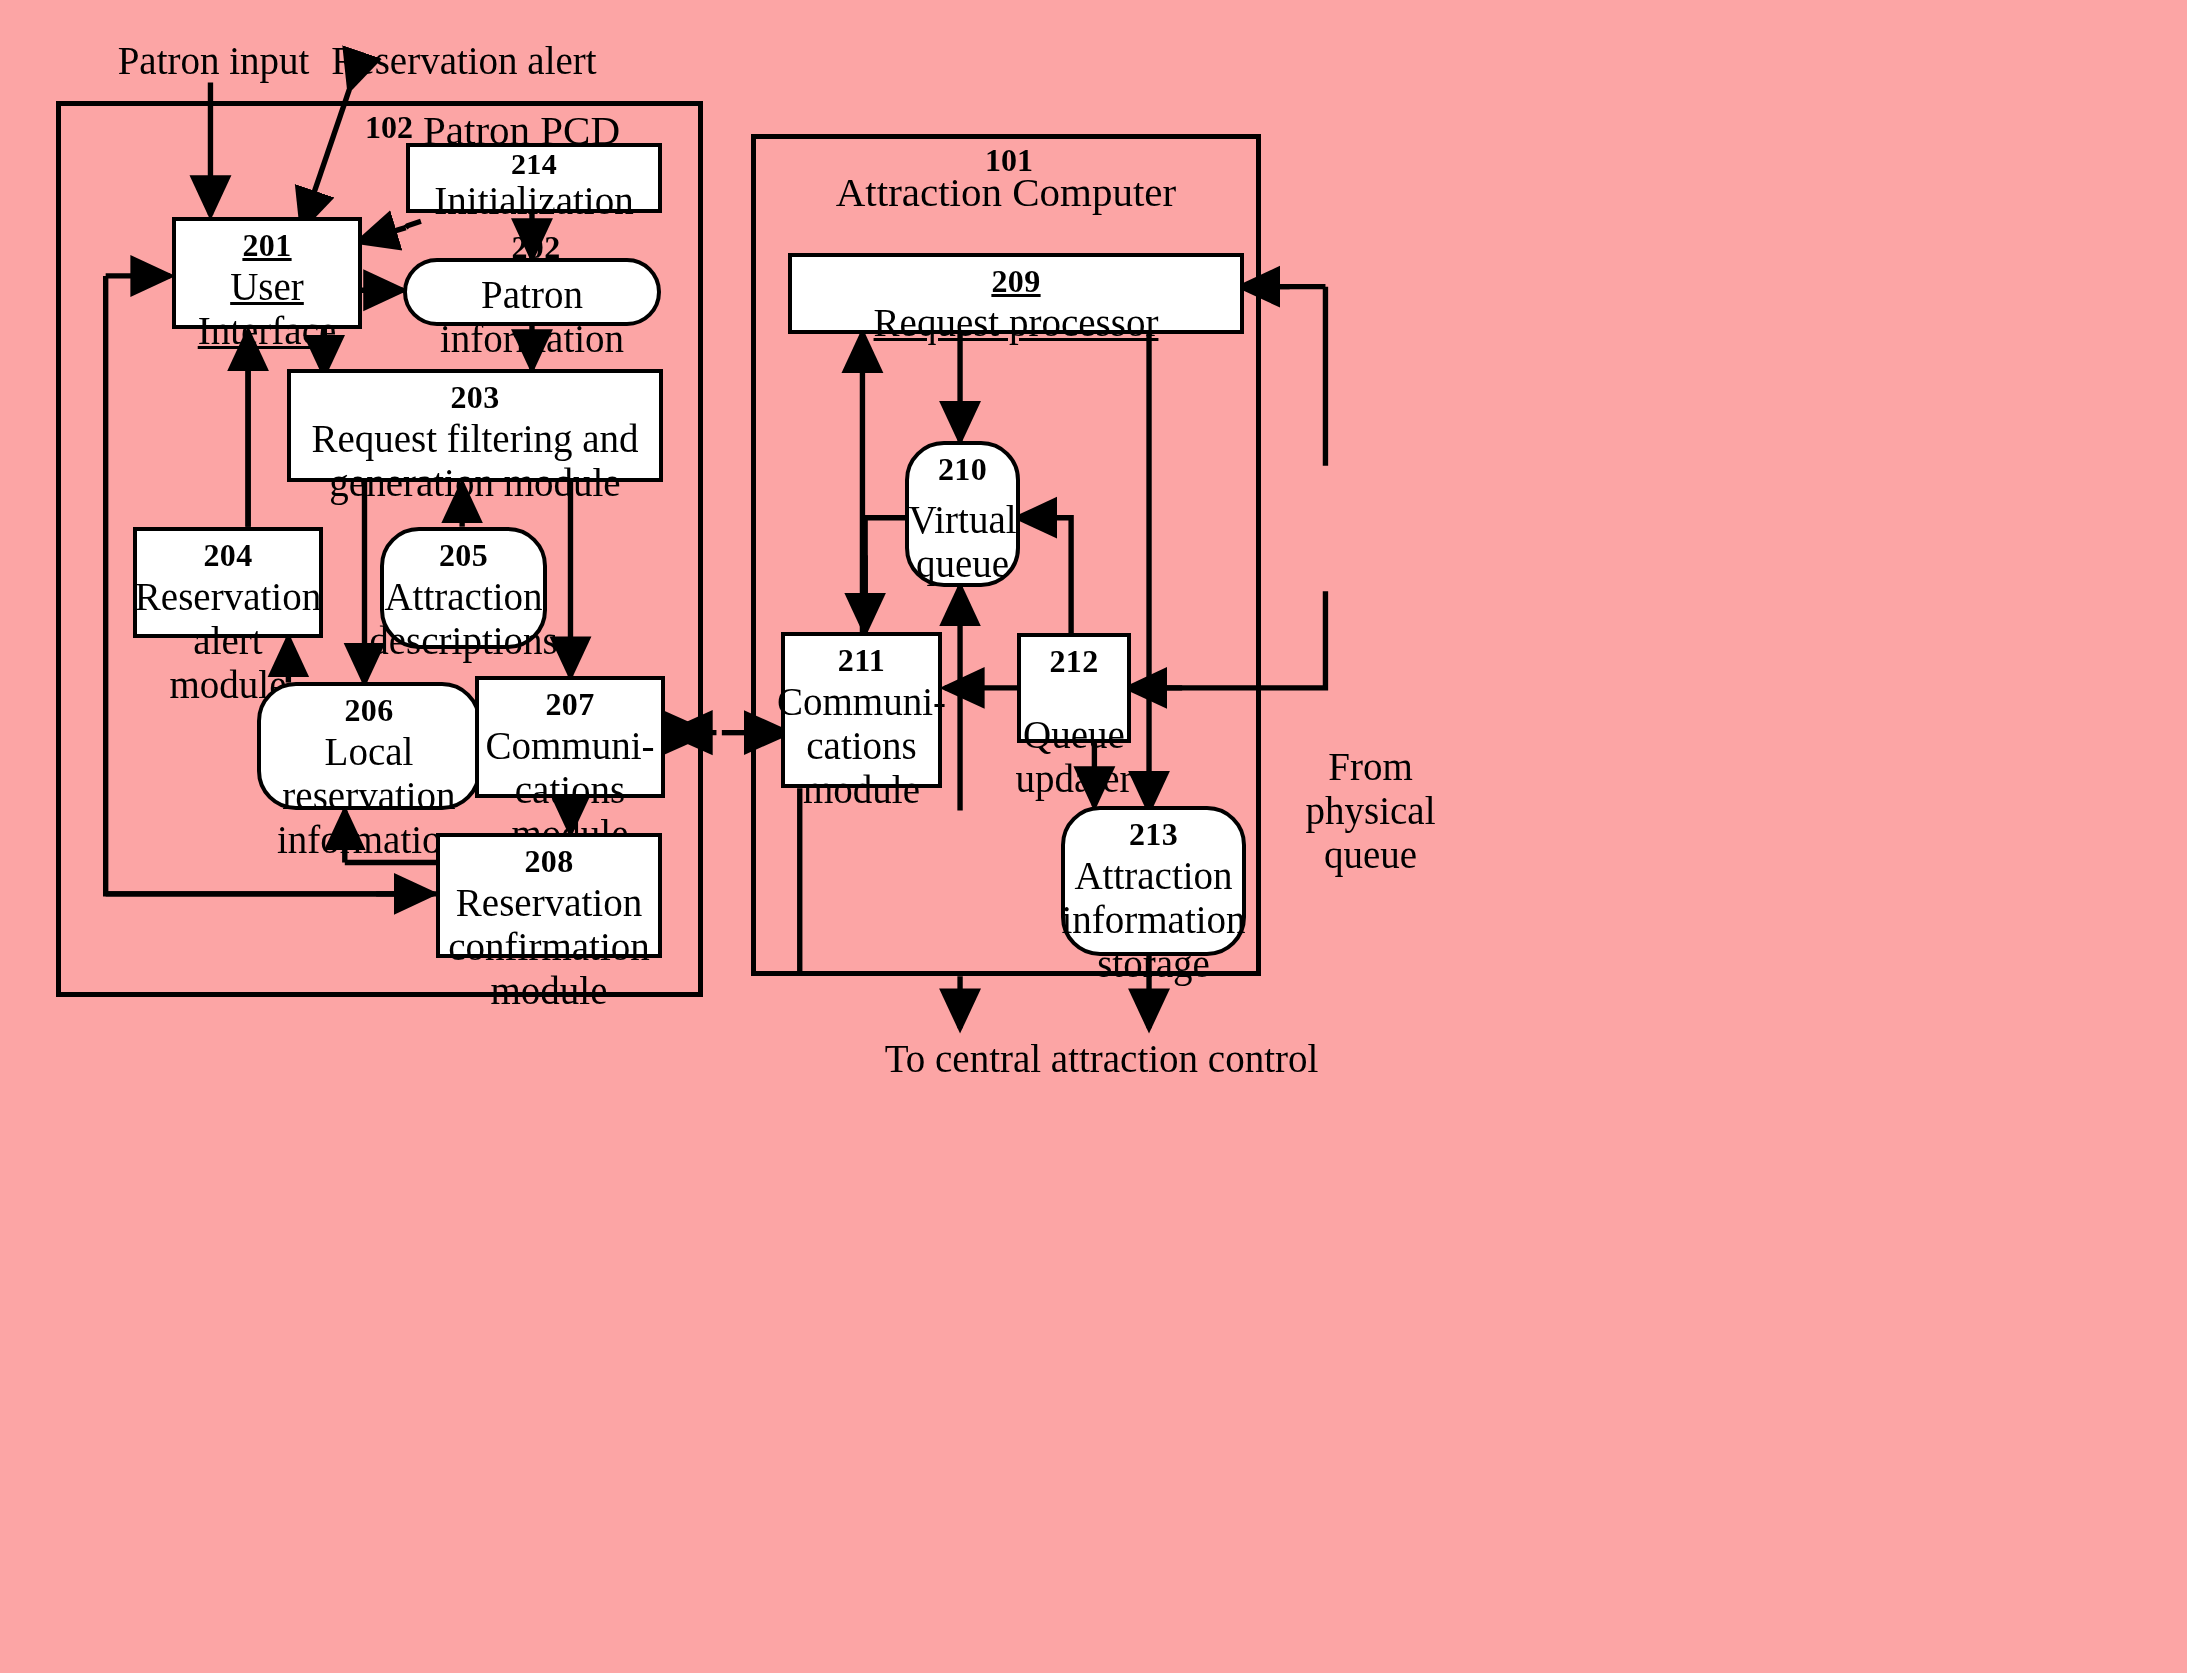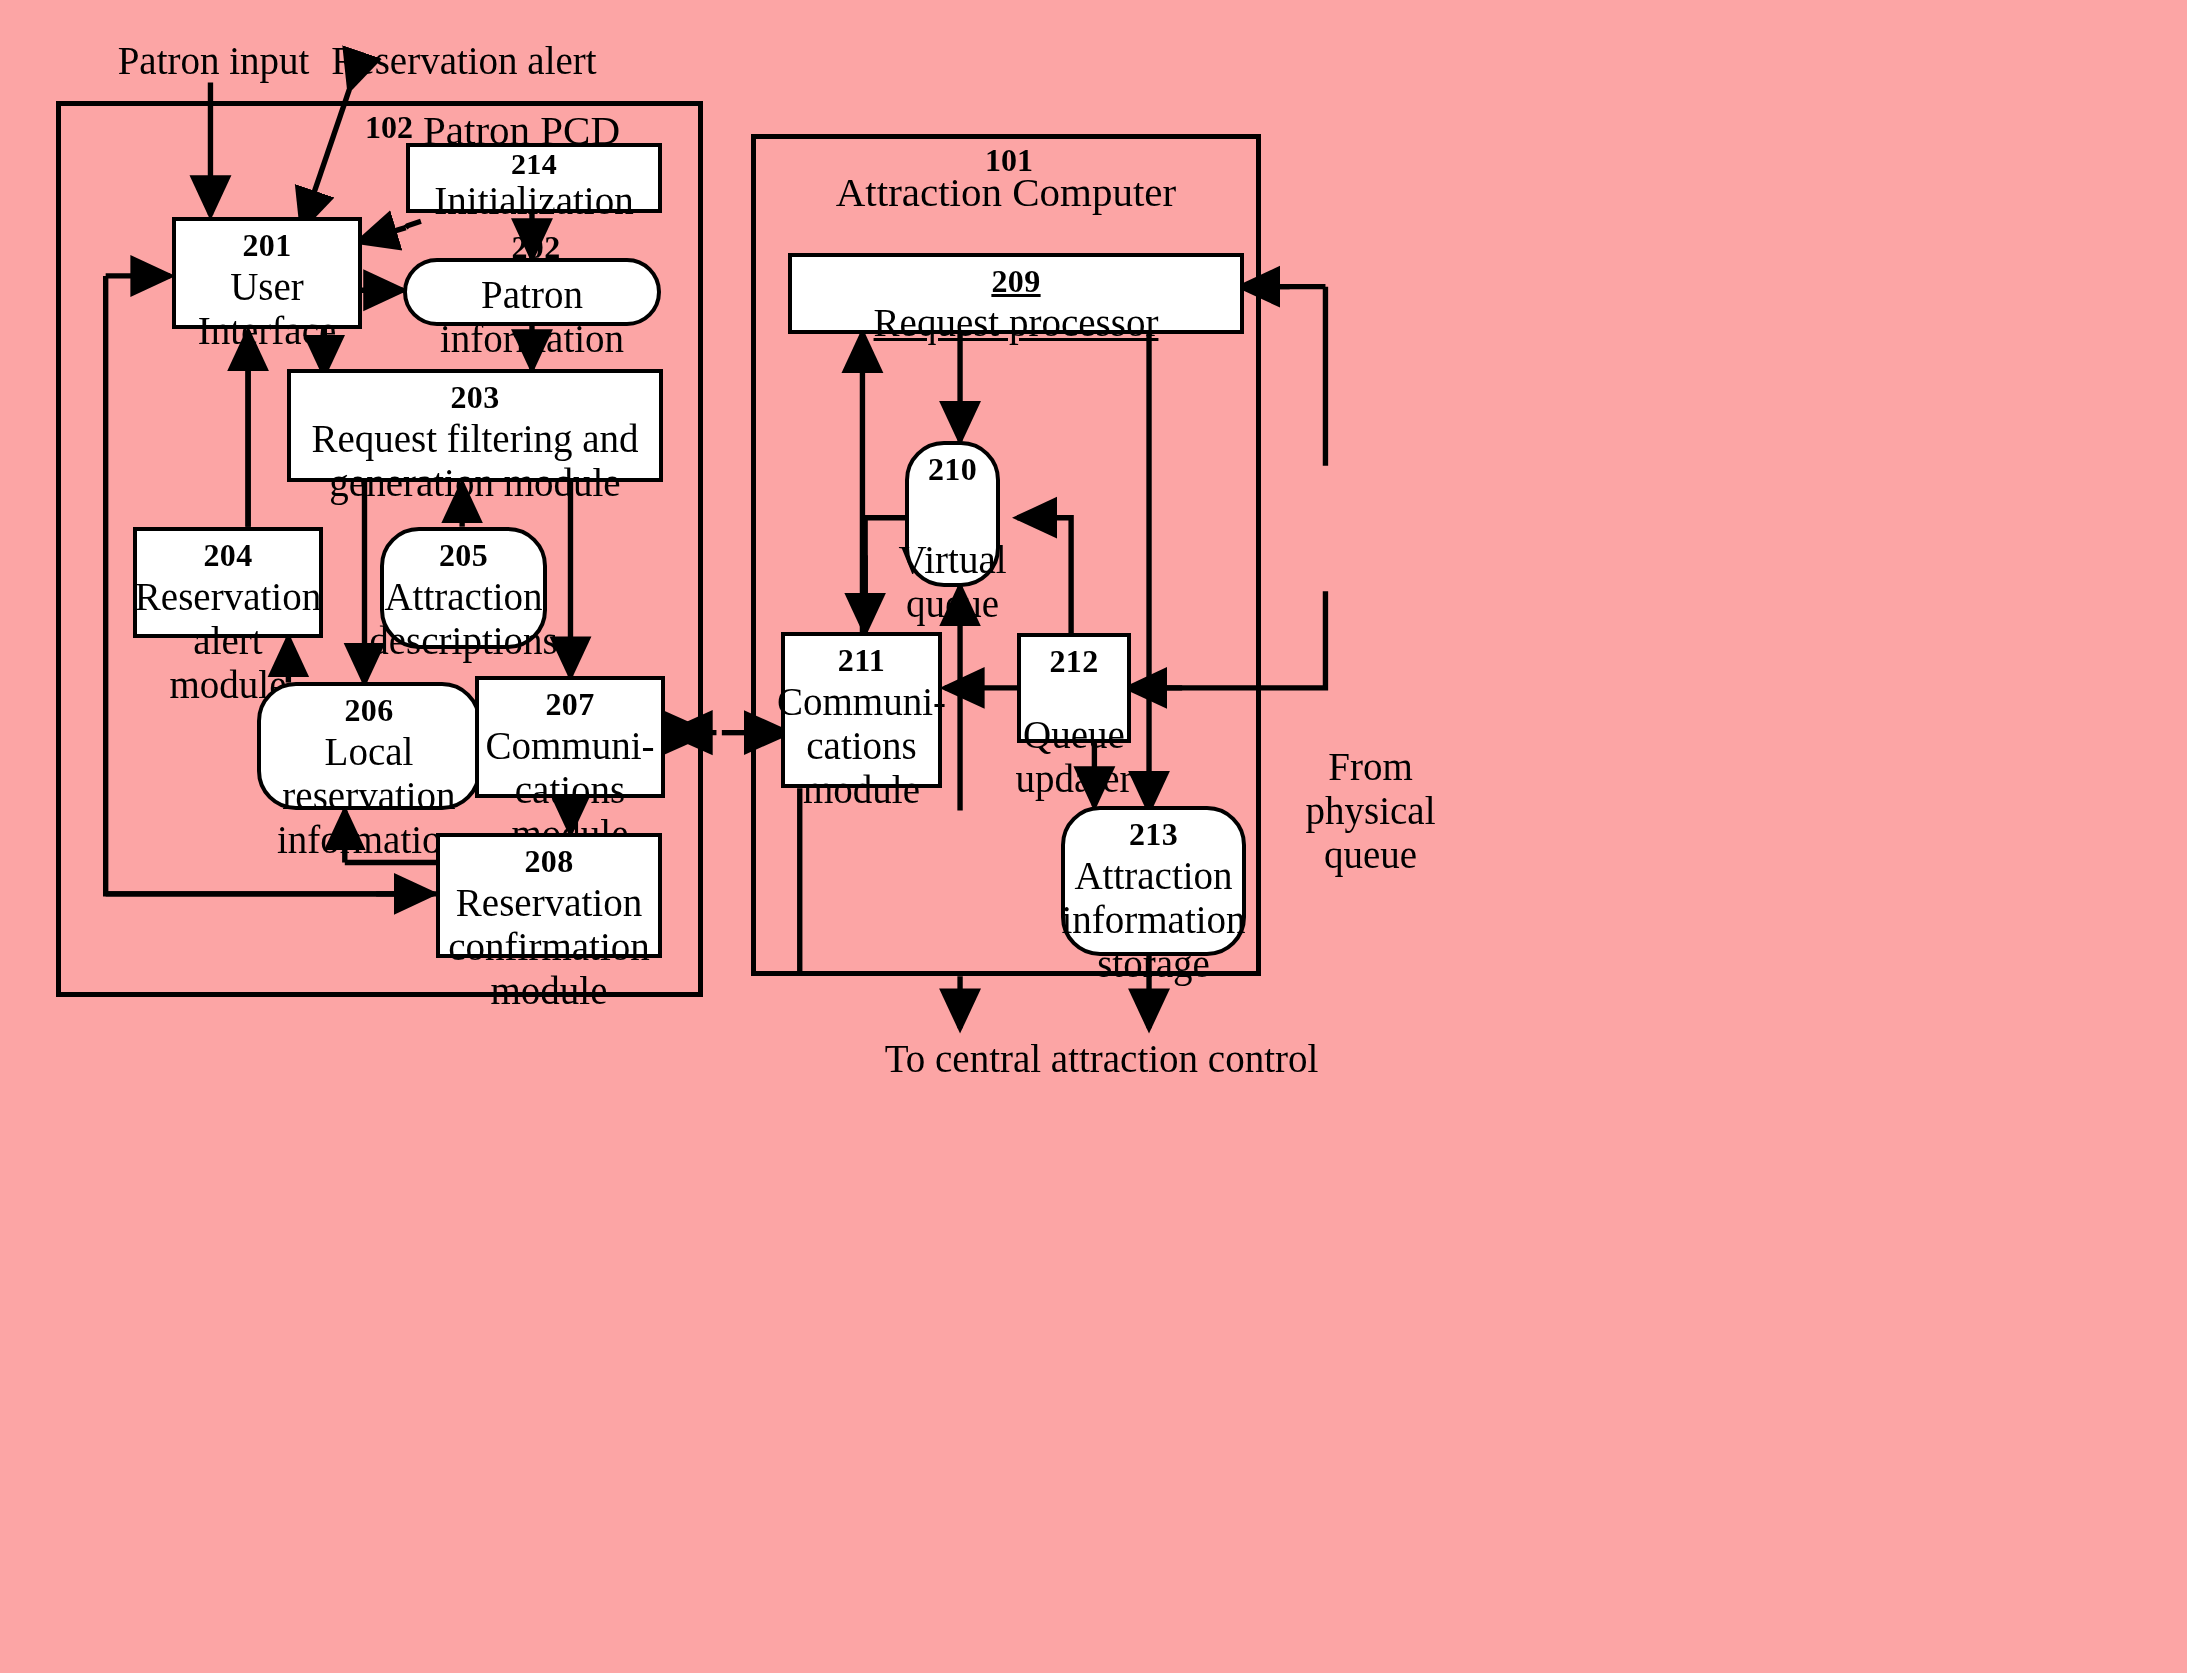--- a/index.html
+++ b/index.html
@@ -186,21 +186,21 @@
 queue</div>
 
   <div class="freetext" style="left:788px; top:1037px; width:627px;">To central attraction control</div>
 
   <div class="reflabel" style="left:365px; top:109px;">102</div>
   <div class="container-title" style="left:423px; top:106px; width:269px; text-align:left;">Patron PCD</div>
 
   <div class="reflabel" style="left:985px; top:142px;">101</div>
   <div class="container-title" style="left:751px; top:168px; width:510px;">Attraction Computer</div>
 
-  <div class="node" style="left:172px; top:217px; width:190px; height:112px;">
+  <div class="node" style="left:172px; top:217px; width:190px; height:112px;text-decoration:underline;">
     <span class="ref">201</span>
     <span class="ttl">User Interface</span>
   </div>
 
   <div class="node rounded" style="left:403px; top:258px; width:258px; height:68px;">
     <span class="ref" style="position:absolute; top:-39px; left:0; width:258px;">202</span>
     <span class="ttl" style="padding-top:10.7px;">Patron  information</span>
   </div>
 
   <div class="node" style="left:406px; top:143px; width:256px; height:70px;">
@@ -245,21 +245,21 @@
     <span class="ttl">Reservation
 confirmation
 module</span>
   </div>
 
   <div class="node" style="left:788px; top:253px; width:456px; height:81px;text-decoration:underline;">
     <span class="ref">209</span>
     <span class="ttl">Request processor</span>
   </div>
 
-  <div class="node rounded" style="left:905px; top:441px; width:95px; height:146px;gap:40px;">
+  <div class="node rounded" style="left:905px; top:441px; width:115px; height:146px;">
     <span class="ref">210</span>
     <span class="ttl" style="padding-top:12.5px;">Virtual
 queue</span>
   </div>
 
   <div class="node" style="left:781px; top:632px; width:161px; height:156px;">
     <span class="ref">211</span>
     <span class="ttl">Communi-
 cations
 module</span>

